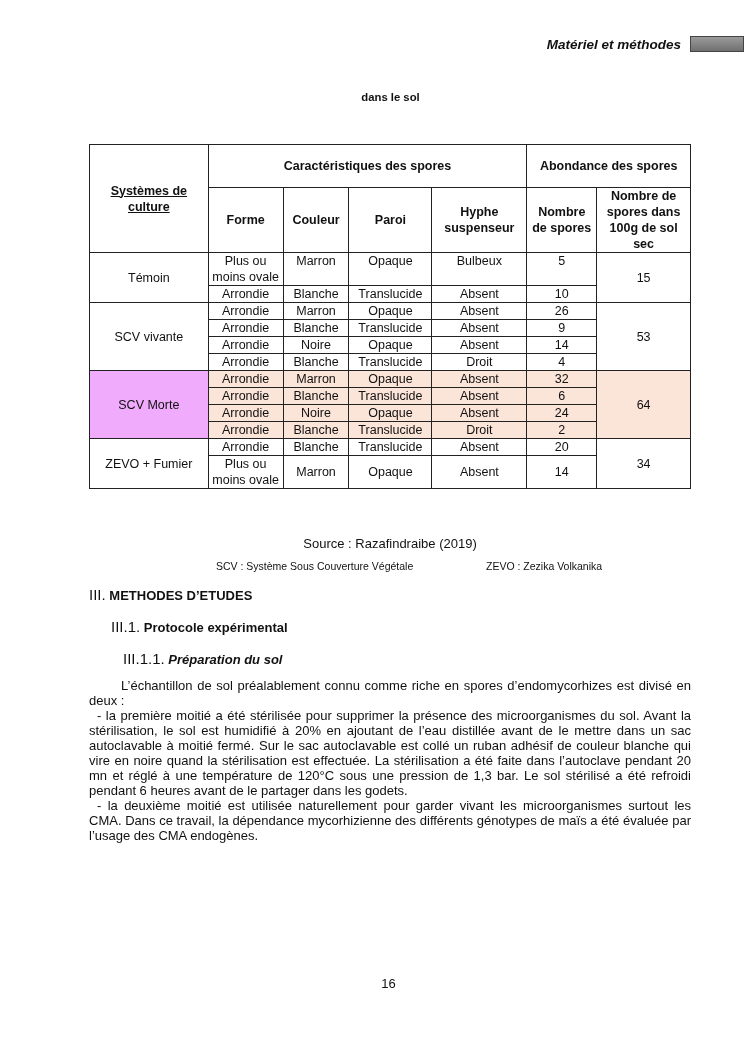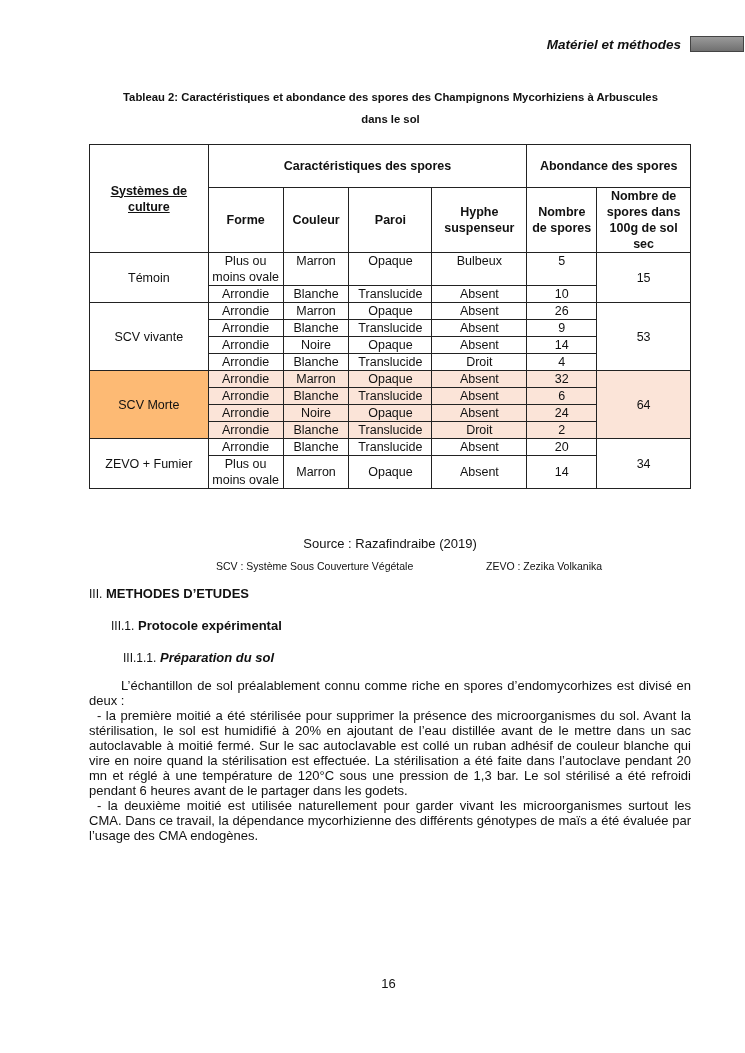--- a/index.html
+++ b/index.html
@@ -13,39 +13,38 @@
   table.spores th { font-weight: bold; font-size: 12.5px; }
   th.grp { height: 42px; }
   th.sub { height: 64px; }
   th.sys { vertical-align: middle; text-align: right; padding-right: 8px; text-decoration: underline; }
   tr.pink td { background: #fbe4d8; }
   .source { position: absolute; left: 0; width: 740px; top: 536px; text-align: center; font-size: 13px; padding-left: 40px; box-sizing: border-box; }
   .abbr { position: absolute; top: 560px; font-size: 10.5px; }
   .h1 { position: absolute; left: 89px; top: 586px; font-size: 13px; }
   .h2 { position: absolute; left: 111px; top: 618px; font-size: 13px; }
   .h3 { position: absolute; left: 123px; top: 650px; font-size: 13px; }
-  .num { font-weight: normal; font-style: normal; font-size: 12px; }
+  .num { font-weight: normal; font-style: normal; font-size: 15px; }
   .bold { font-weight: bold; }
   .bi { font-weight: bold; font-style: italic; }
   .body-text { position: absolute; left: 89px; width: 602px; top: 678px; font-size: 13px; line-height: 15px; text-align: justify; }
   .body-text p { margin: 0; }
   .indent { text-indent: 32px; }
   .dash { text-indent: 8px; }
   .page-num { position: absolute; top: 976px; left: 0; width: 745px; text-align: center; font-size: 13px; padding-left: 32px; box-sizing: border-box; }
 </style>
 </head>
 <body>
 
 <div class="header">
   <span class="header-title">Matériel et méthodes</span>
   <span class="header-box"></span>
 </div>
 
 <div class="caption">
-  <div>Tableau 2: Caractéristiques et abondance des spores des Champignons Mycorhiziens à Arbuscules</div>
   <div>dans le sol</div>
 </div>
 
 <table class="spores">
   <colgroup>
     <col style="width:119px">
       <col style="width:75px">
       <col style="width:66px">
       <col style="width:83px">
       <col style="width:95px">
@@ -111,21 +110,21 @@
     </tr>
     <tr>
       <td>Arrondie</td>
       <td>Blanche</td>
       <td>Translucide</td>
       <td>Droit</td>
       <td>4</td>
     </tr>
 
     <tr class="pink">
-      <td rowspan="4" style="background:#fdba74">SCV Morte</td>
+      <td rowspan="4" style="background:#f0abfc">SCV Morte</td>
       <td>Arrondie</td>
       <td>Marron</td>
       <td>Opaque</td>
       <td>Absent</td>
       <td>32</td>
       <td rowspan="4" style="background:#fbe4d8">64</td>
     </tr>
     <tr class="pink">
       <td>Arrondie</td>
       <td>Blanche</td>

